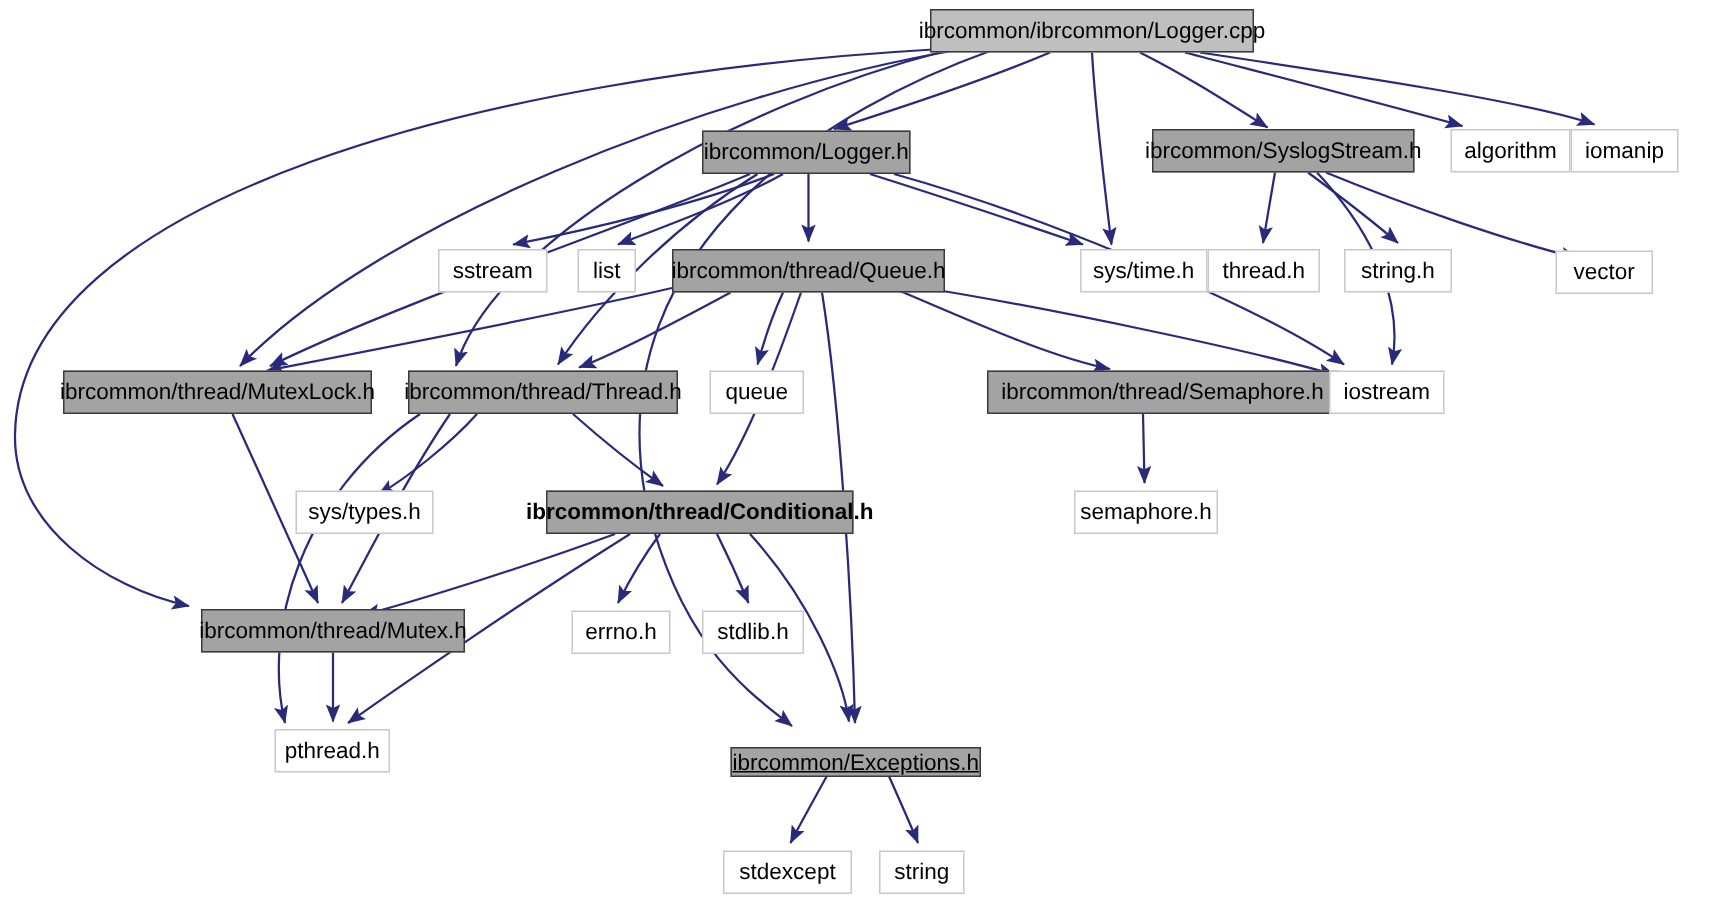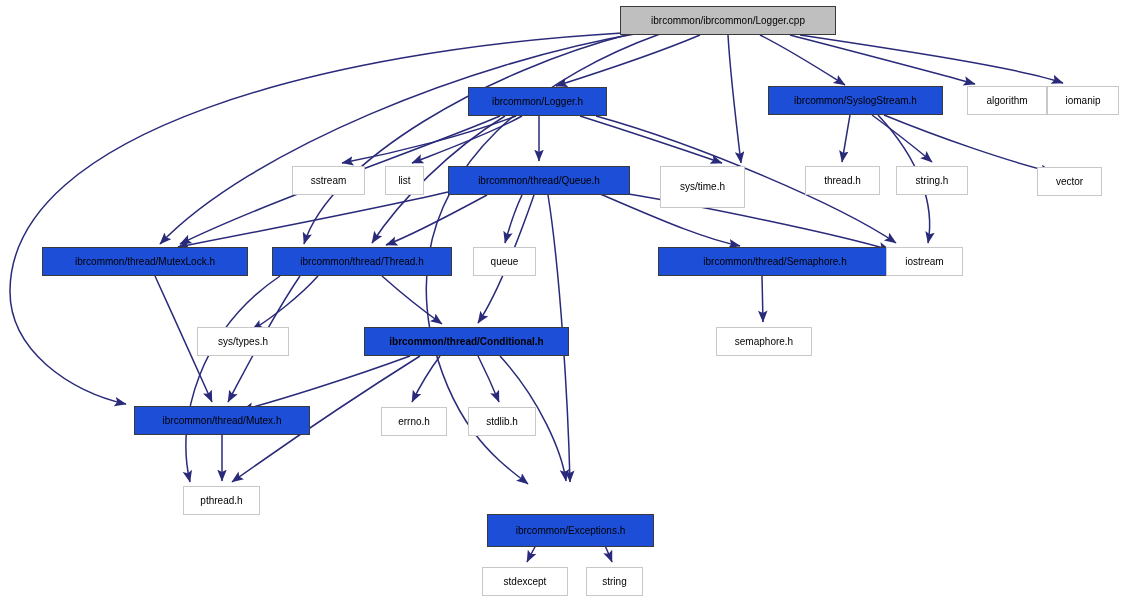--- a/index.html
+++ b/index.html
@@ -1,23 +1,23 @@
 <!DOCTYPE html>
 <html><head>
 <meta charset="utf-8">
 <style>
   html,body{margin:0;padding:0;background:#ffffff;}
   #stage{position:relative;width:1141px;height:603px;background:#ffffff;
          font-family:"Liberation Sans","DejaVu Sans",sans-serif;overflow:hidden;}
   #edges{position:absolute;left:0;top:0;width:1141px;height:603px;}
   .node{position:absolute;box-sizing:border-box;display:flex;align-items:center;
         justify-content:center;white-space:nowrap;color:#000;
-        font-size:10px;line-height:1;height:29px;}
+        font-size:15px;line-height:1;height:29px;}
   .node.plain{border:1px solid #c8c8c8;background:#ffffff;}
-  .node.strong{border:1.6px solid #3a3a3a;background:#1d4ed8;}
+  .node.strong{border:1.6px solid #3a3a3a;background:#a3a3a3;}
   .node.root{border:1.6px solid #3a3a3a;background:#bfbfbf;}
   .node span{pointer-events:none;}
 </style>
 </head>
 <body>
 
 <div id="stage">
   <svg id="edges" viewBox="0 0 1141 603" xmlns="http://www.w3.org/2000/svg">
     <defs>
       <marker id="ah" markerWidth="9" markerHeight="9" refX="7.6" refY="3.2" orient="auto" markerUnits="strokeWidth">
@@ -86,21 +86,21 @@
       </div>
       <div class="node plain" style="left: 292px; top: 166px; width: 73px; height: 29px;">
         <span>sstream</span>
       </div>
       <div class="node plain" style="left: 385px; top: 166px; width: 39px; height: 29px;">
         <span>list</span>
       </div>
       <div class="node strong" style="left: 448px; top: 166px; width: 182px; height: 29px;">
         <span>ibrcommon/thread/Queue.h</span>
       </div>
-      <div class="node plain" style="left: 660px; top: 166px; width: 85px; height: 42px;">
+      <div class="node plain" style="left: 720px; top: 166px; width: 85px; height: 29px;">
         <span>sys/time.h</span>
       </div>
       <div class="node plain" style="left: 805px; top: 166px; width: 75px; height: 29px;">
         <span>thread.h</span>
       </div>
       <div class="node plain" style="left: 896px; top: 166px; width: 72px; height: 29px;">
         <span>string.h</span>
       </div>
       <div class="node plain" style="left: 1037px; top: 167px; width: 65px; height: 29px;">
         <span>vector</span>
@@ -134,21 +134,21 @@
       </div>
       <div class="node plain" style="left: 381px; top: 407px; width: 66px; height: 29px;">
         <span>errno.h</span>
       </div>
       <div class="node plain" style="left: 468px; top: 407px; width: 68px; height: 29px;">
         <span>stdlib.h</span>
       </div>
       <div class="node plain" style="left: 183px; top: 486px; width: 77px; height: 29px;">
         <span>pthread.h</span>
       </div>
-      <div class="node strong" style="left: 487px; top: 514px; width: 167px; height: 33px;">
+      <div class="node strong" style="left: 487px; top: 498px; width: 167px; height: 20px; text-decoration: underline;">
         <span>ibrcommon/Exceptions.h</span>
       </div>
       <div class="node plain" style="left: 482px; top: 567px; width: 86px; height: 29px;">
         <span>stdexcept</span>
       </div>
       <div class="node plain" style="left: 586px; top: 567px; width: 57px; height: 29px;">
         <span>string</span>
       </div>
     </div>
 </div>

